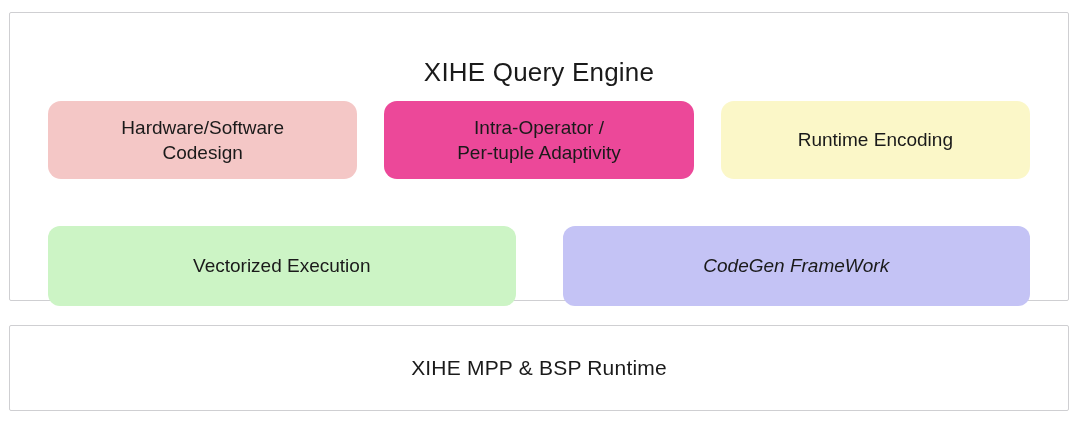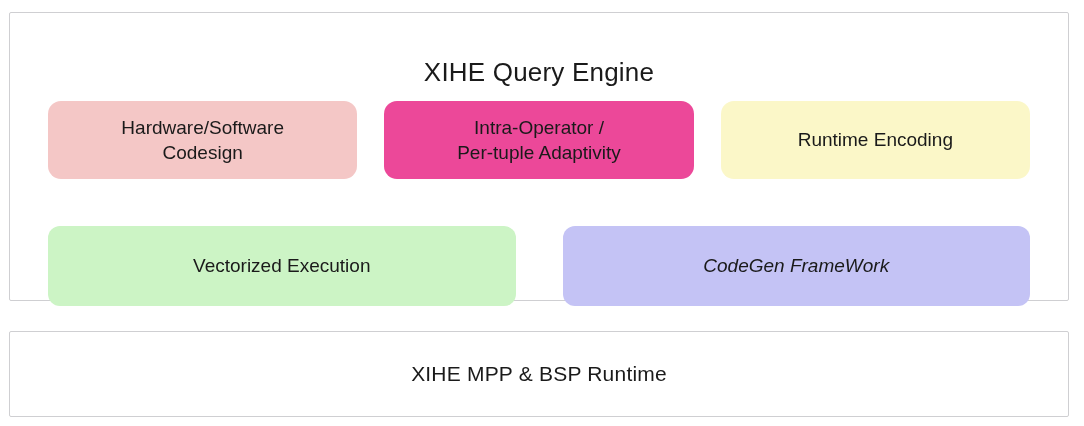--- a/index.html
+++ b/index.html
@@ -36,21 +36,20 @@
     top: 12px;
     width: 1060px;
     height: 289px;
   }
 
   .panel-runtime {
     left: 9px;
     top: 325px;
     width: 1060px;
     height: 86px;
-    margin-top: 6px;
   }
 
   
   .panel-title {
     position: absolute;
     left: 0;
     width: 100%;
     text-align: center;
     font-size: 26px;
     font-weight: 400;

